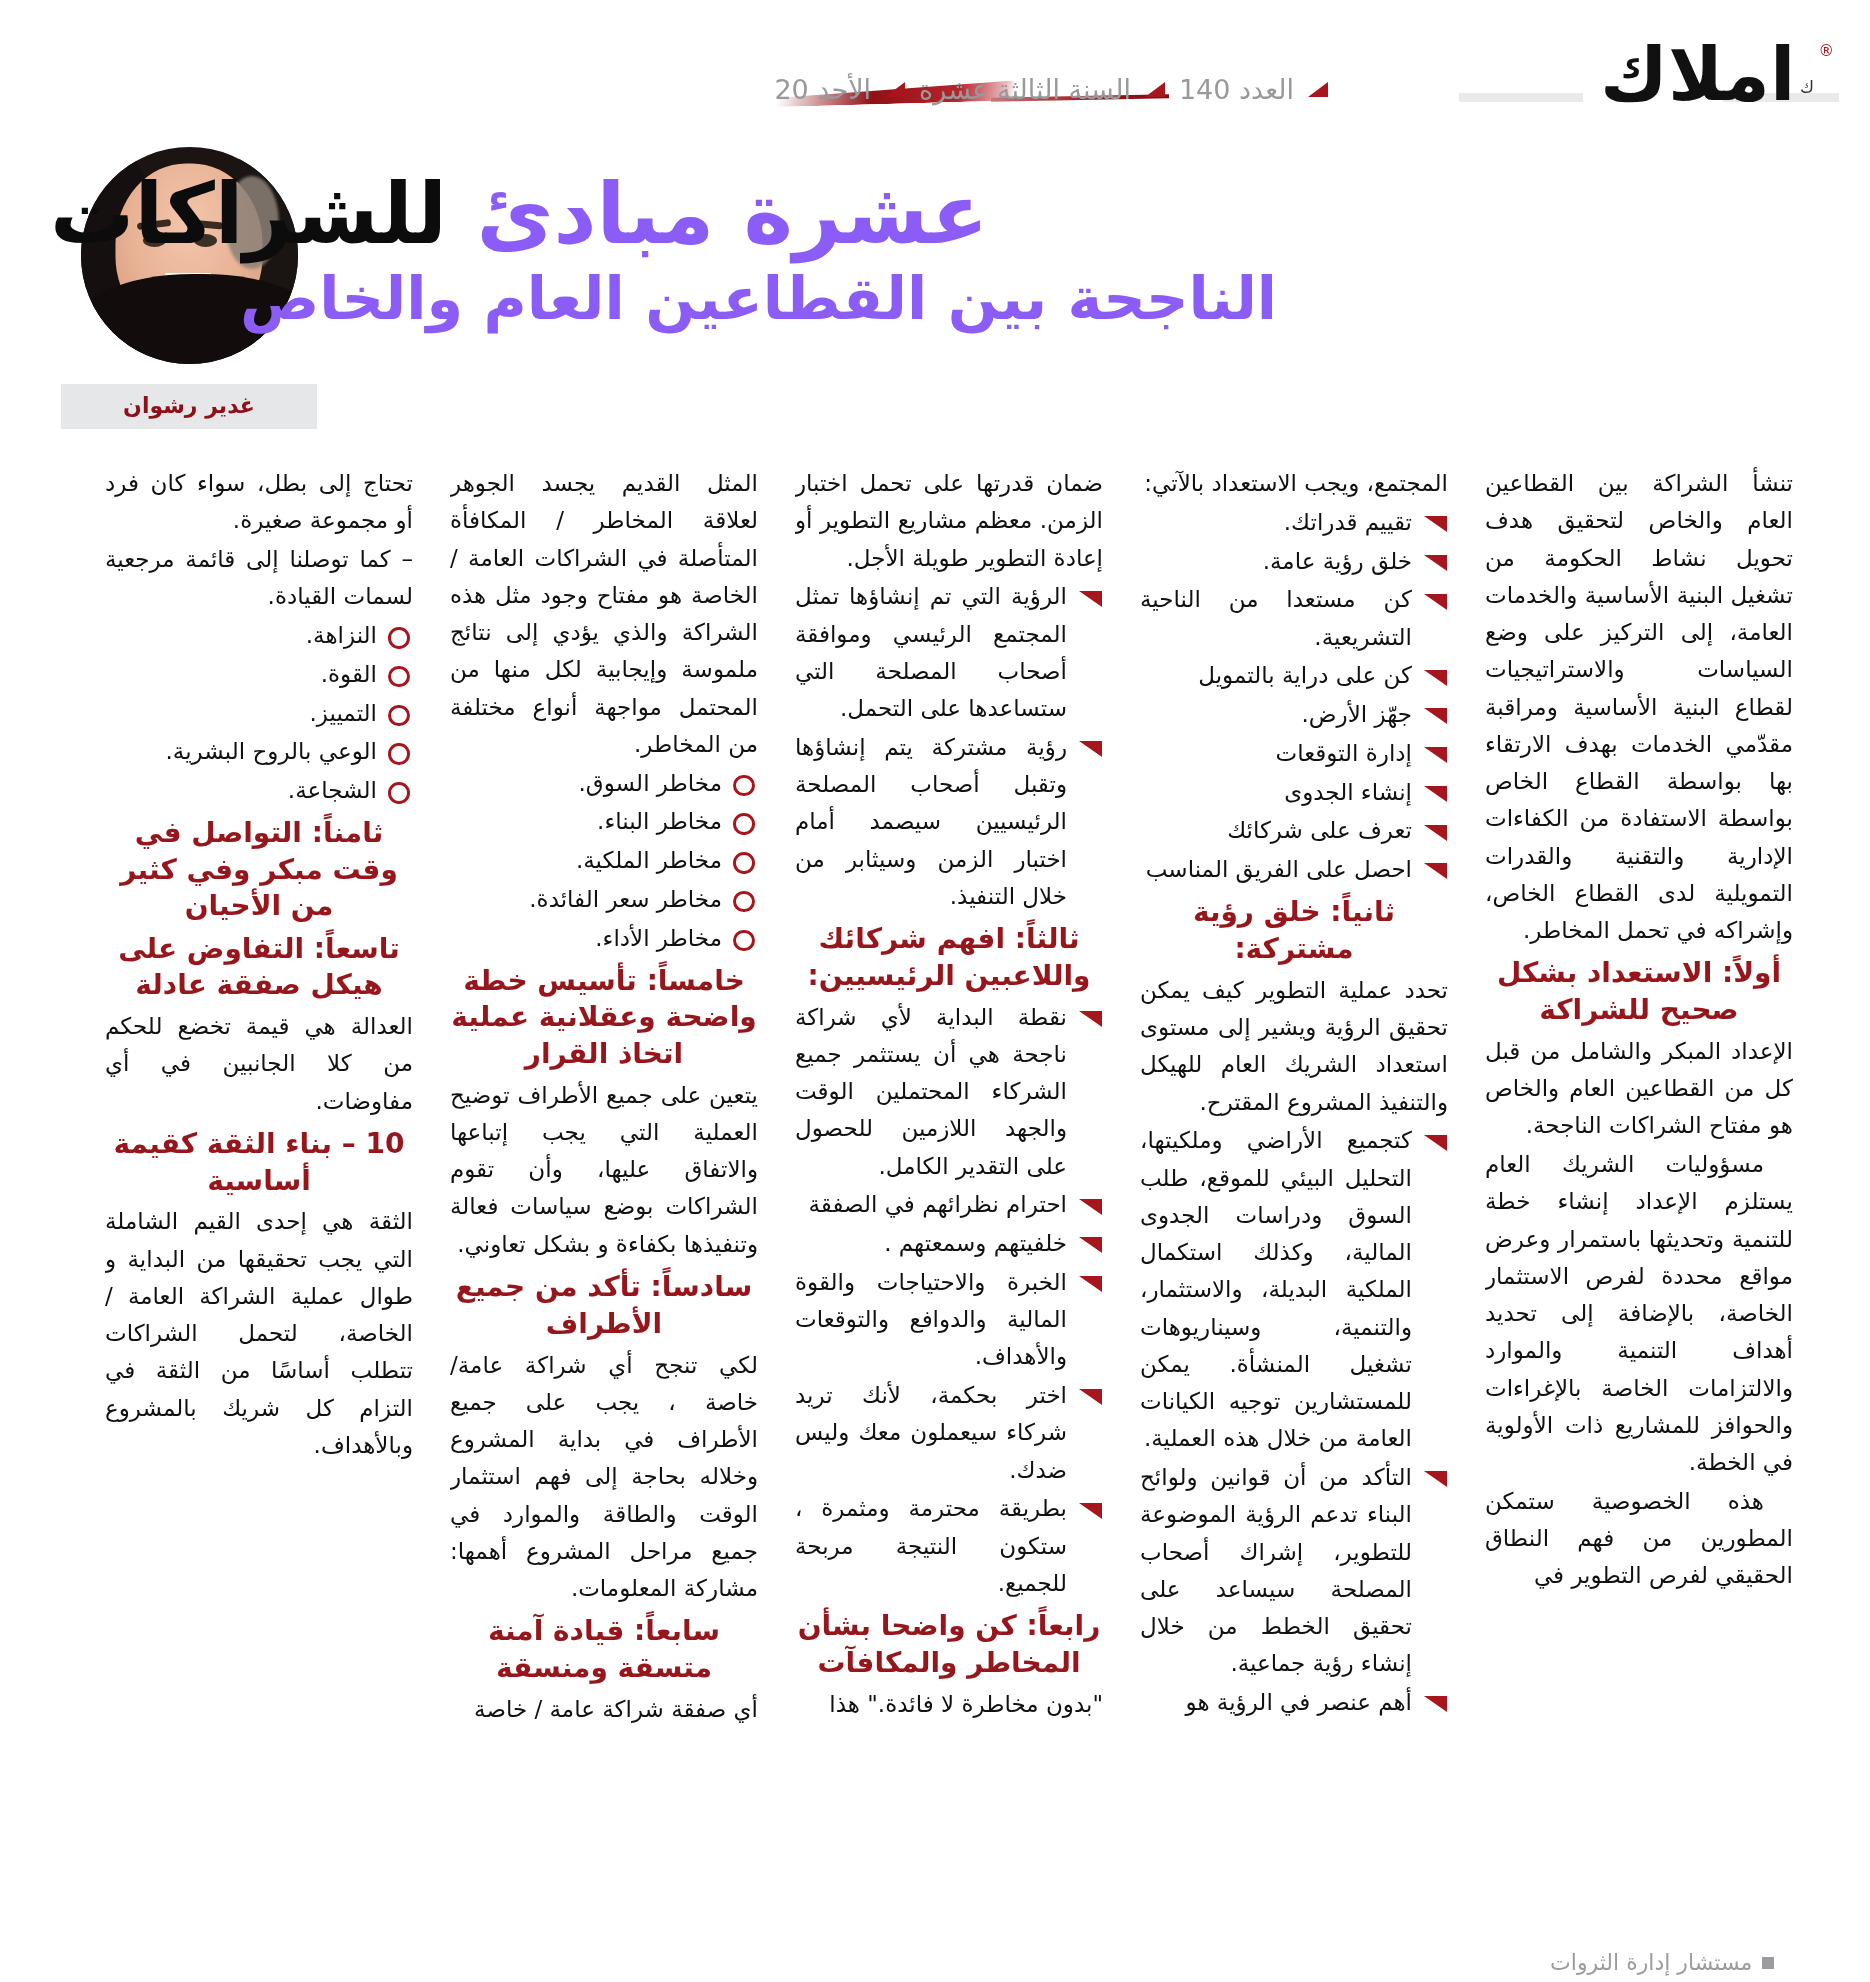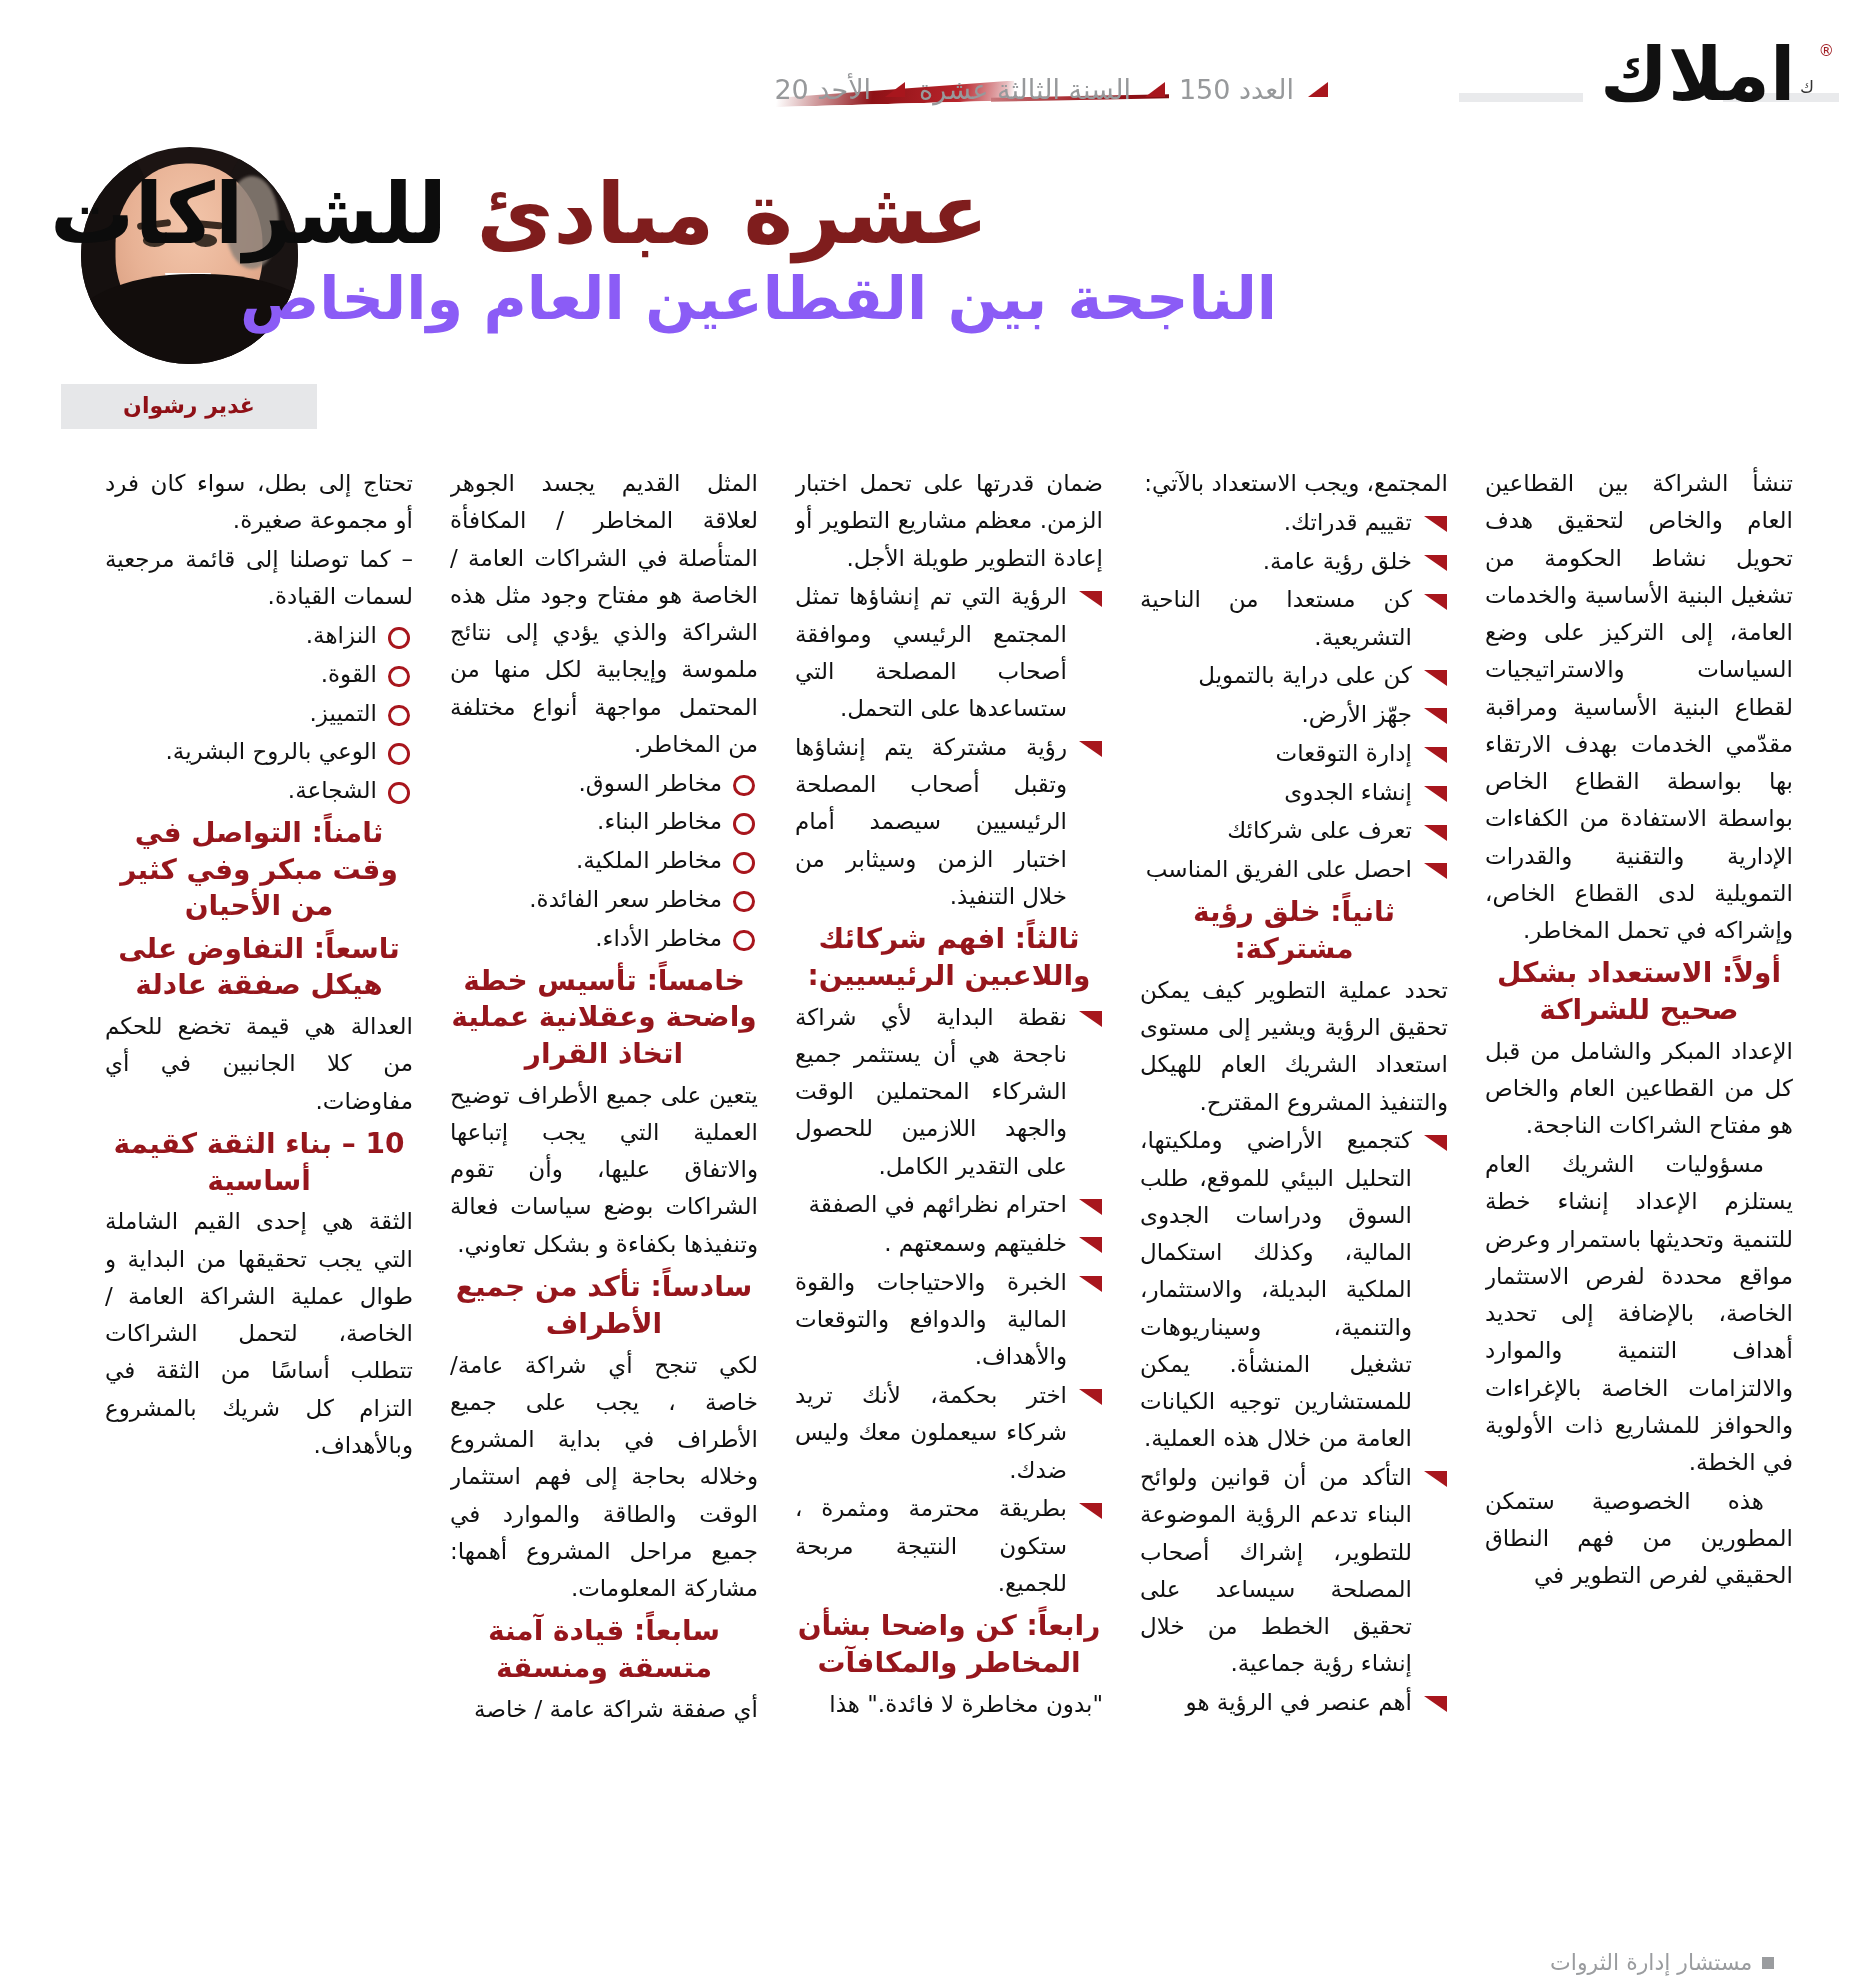--- a/index.html
+++ b/index.html
@@ -69,21 +69,21 @@
   
   .headline-zone {
     position: absolute; top: 167px; right: 403px; width: 1417px;
     text-align: left; direction: rtl;
   }
   .hl-line1 {
     font-size: 84px; font-weight: 800; line-height: 1.12;
     letter-spacing: -0.8px; text-align: left;
     font-family: "DejaVu Sans", sans-serif;
   }
-  .hl-line1 .gray { color: #7f1d1d; text-align: center; }
+  .hl-line1 .gray { color: #8b5cf6; text-align: center; }
   .hl-line1 .blk  { color: #0c0c0c; }
   .hl-line2 {
     font-size: 59px; font-weight: 800; line-height: 1.12;
     color: #8b5cf6; text-align: center; margin-top: 4.6px;
     letter-spacing: -0.8px;
     font-family: "DejaVu Sans", sans-serif;
   }
 
   
   .author-block {
@@ -186,21 +186,21 @@
     <span class="logo-reg">®</span>
     <span class="logo-sub">ك</span>
     <span class="logo-mark">املاك</span>
   </div>
 
   <div class="accent-slash"></div>
   <div class="accent-slash2"></div>
 
   <div class="issue-line">
     <span class="tri"></span>
-    <span class="seg">العدد 150</span>
+    <span class="seg">العدد 140</span>
     <span class="tri"></span>
     <span class="seg">السنة الثالثة عشرة</span>
     <span class="tri"></span>
     <span class="seg">الأحد 20</span>
   </div>
 </div>
 
 <div class="author-block">
   <div class="avatar">
     <div class="hairL"></div>

